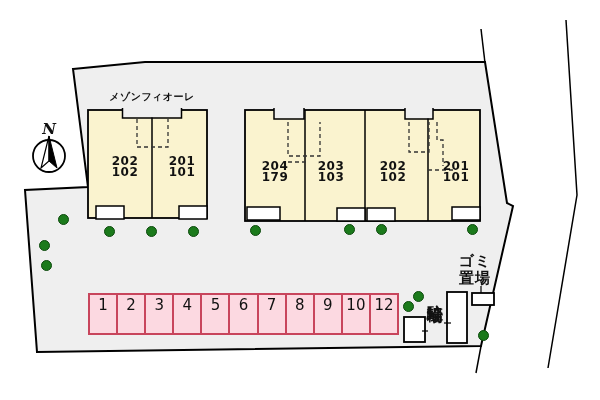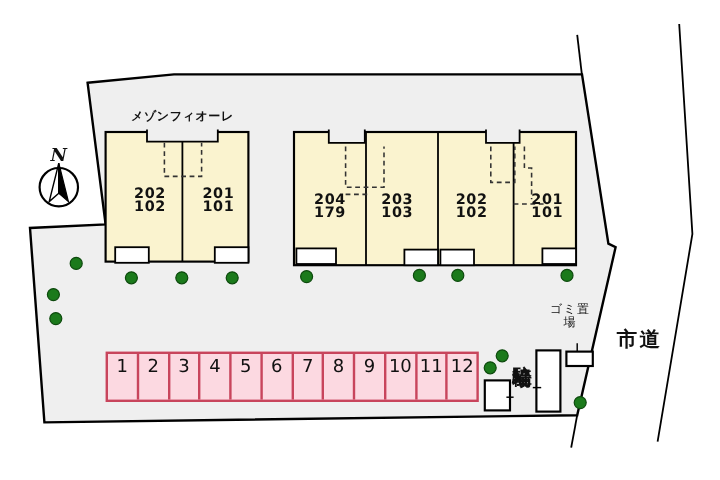--- a/index.html
+++ b/index.html
@@ -5,21 +5,21 @@
   html,body{margin:0;padding:0;background:#ffffff;}
   #plan{position:relative;width:600px;height:400px;background:#ffffff;overflow:hidden;
         font-family:"DejaVu Sans",sans-serif;color:#111;}
   #plan svg{position:absolute;left:0;top:0;}
   .txt{position:absolute;text-align:center;color:#111;}
   .bname{font-size:10px;font-weight:700;letter-spacing:0.5px;white-space:nowrap;}
   .unit{font-size:12px;font-weight:700;line-height:0.95;letter-spacing:0.5px;}
   .nmark{font-family:"DejaVu Serif",serif;font-style:italic;font-weight:700;font-size:15px;}
   .plabel{font-size:15px;font-weight:700;letter-spacing:1px;}
   .roadlabel{font-size:17px;font-weight:700;letter-spacing:2px;white-space:nowrap;}
-  .garbage{font-size:10px;font-weight:400;line-height:1.1;letter-spacing:1px;}
+  .garbage{font-size:15px;font-weight:700;line-height:1.1;letter-spacing:1px;}
   .bicycle{position:absolute;writing-mode:vertical-rl;text-orientation:upright;
            font-size:16px;font-weight:700;letter-spacing:1px;line-height:1;}
   #parking-row{position:absolute;left:88px;top:293px;width:311px;height:42px;
                box-sizing:border-box;border:2px solid #c8455c;background:#fcd9e1;
                display:flex;}
   .stall{flex:1 1 0;border-right:2px solid #c8455c;display:flex;
          justify-content:center;align-items:flex-start;
          font-size:15px;padding-top:1px;color:#111;}
   .stall:last-child{border-right:none;}
   .tree{position:absolute;width:11px;height:11px;border-radius:50%;
@@ -147,26 +147,22 @@
     <div class="stall">
         <span>8</span>
       </div>
     <div class="stall">
         <span>9</span>
       </div>
     <div class="stall">
         <span>10</span>
       </div>
     <div class="stall">
-        <span>11</span>
-      </div>
-    <div class="stall">
         <span>12</span>
       </div>
   </div>
 
   <div class="txt garbage" style="left:458px;top:253px;width:34px;">ゴミ置場</div>
 
   <div class="bicycle" style="left:427px;top:292px;height:58px;">駐輪場</div>
 
-  <div class="txt roadlabel" style="left:503px;top:271px;width:60px;">市道</div>
 
 </div>
 
 </body></html>

